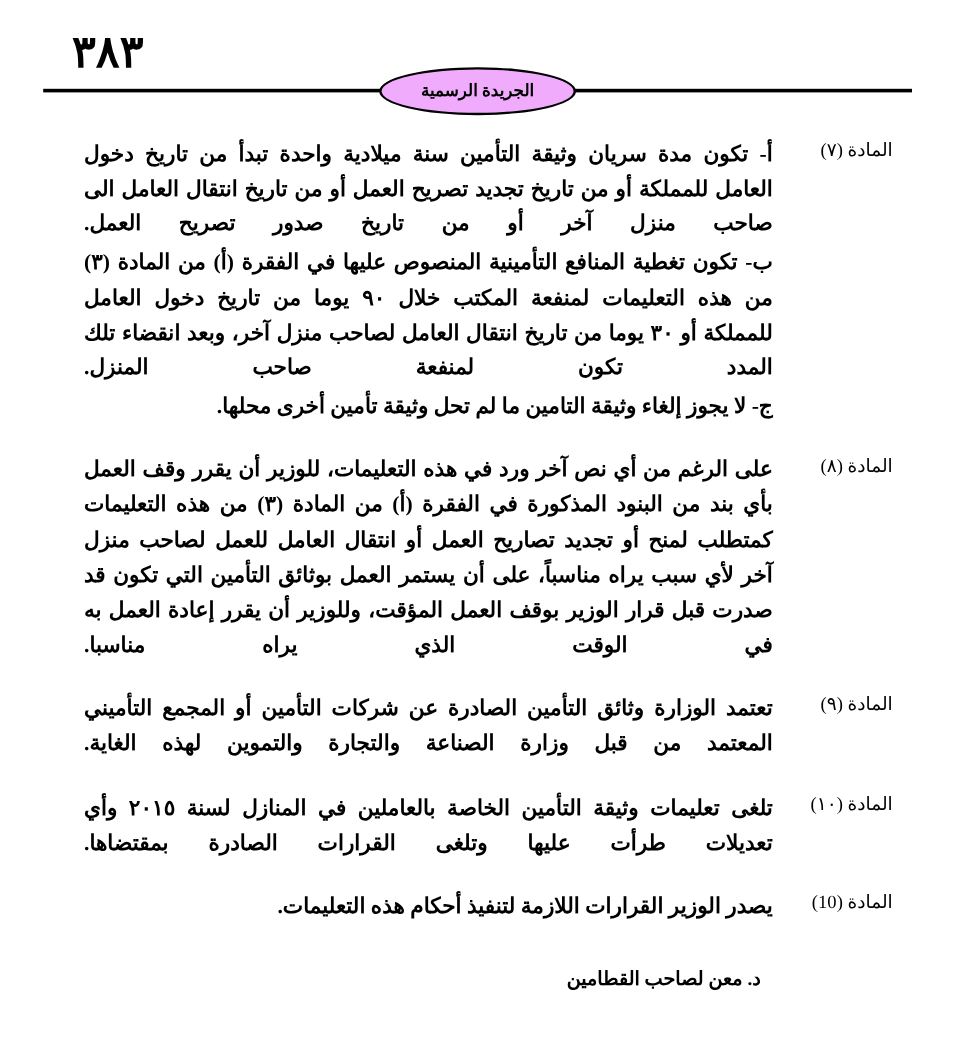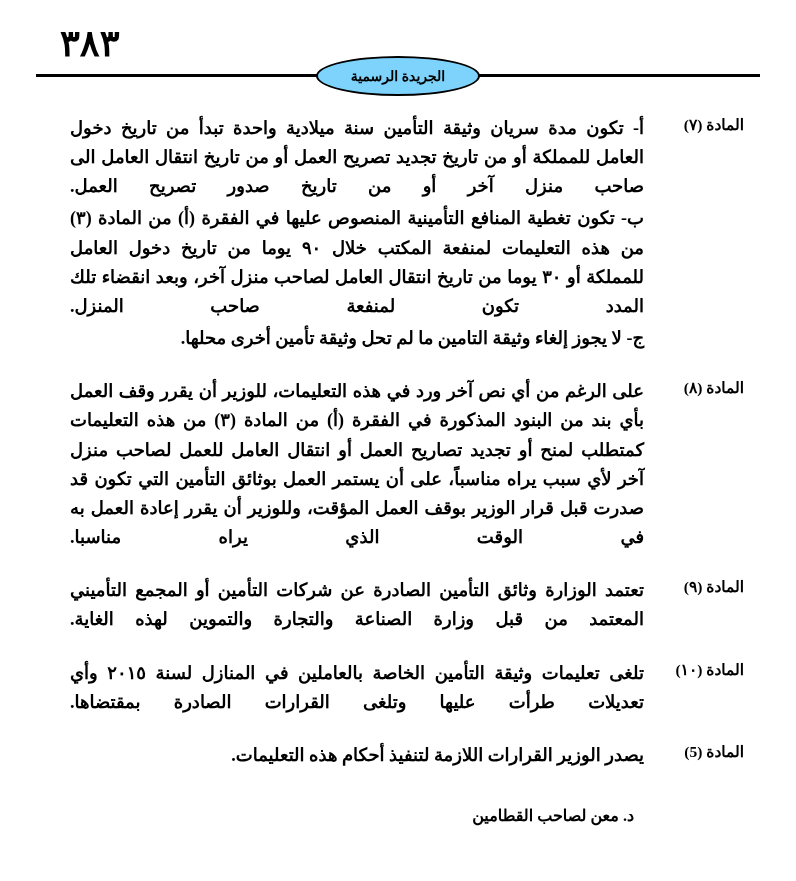--- a/index.html
+++ b/index.html
@@ -46,42 +46,42 @@
   .header-badge {
     position: absolute;
     top: 56px;
     left: 0;
     right: 0;
     margin: 0 auto;
     width: 160px;
     height: 36px;
     border: 2px solid #000;
     border-radius: 50%;
-    background: #7dd3fc;
+    background: #f0abfc;
     display: flex;
     align-items: center;
     justify-content: center;
     font-size: 14px;
     font-weight: bold;
   }
 
   
   .content {
     padding: 22px 52px 0 62px;
   }
   .article {
     display: flex;
     flex-direction: row;
     align-items: flex-start;
     margin-bottom: 22px;
   }
   .article-label {
     flex: 0 0 96px;
     font-size: 15.5px;
-    font-weight: bold;
+    font-weight: normal;
     text-align: right;
     padding-top: 2px;
     white-space: nowrap;
     direction: rtl;
   }
   .article-body {
     flex: 1 1 auto;
     padding-left: 8px;
     padding-right: 4px;
   }
@@ -158,21 +158,21 @@
     </div>
 
     <div class="article">
       <div class="article-label">المادة (١٠)</div>
       <div class="article-body">
         <p class="para justify-stretch">تلغى تعليمات وثيقة التأمين الخاصة بالعاملين في المنازل لسنة ٢٠١٥  وأي تعديلات طرأت عليها وتلغى القرارات الصادرة بمقتضاها.</p>
       </div>
     </div>
 
     <div class="article">
-      <div class="article-label">المادة (5)</div>
+      <div class="article-label">المادة (10)</div>
       <div class="article-body">
         <p class="para last-right">يصدر الوزير القرارات اللازمة لتنفيذ أحكام هذه التعليمات.</p>
       </div>
     </div>
 
     <div class="signature">
       <div class="sig-name">د. معن لصاحب القطامين</div>
     </div>
 
   </div>

